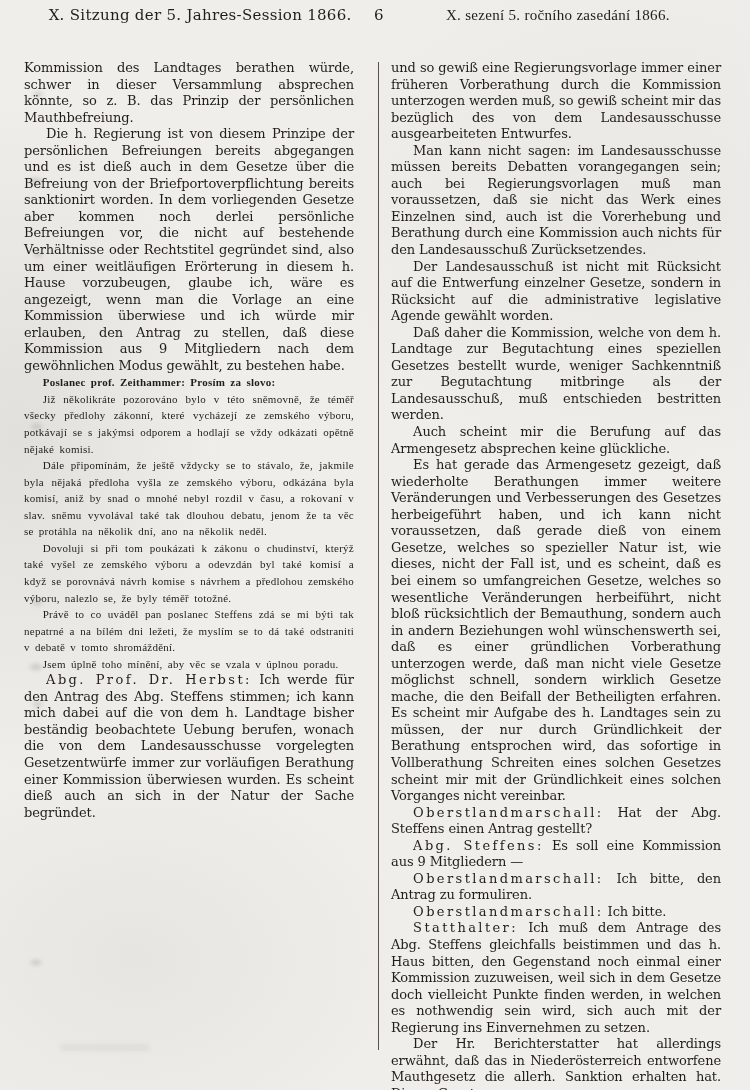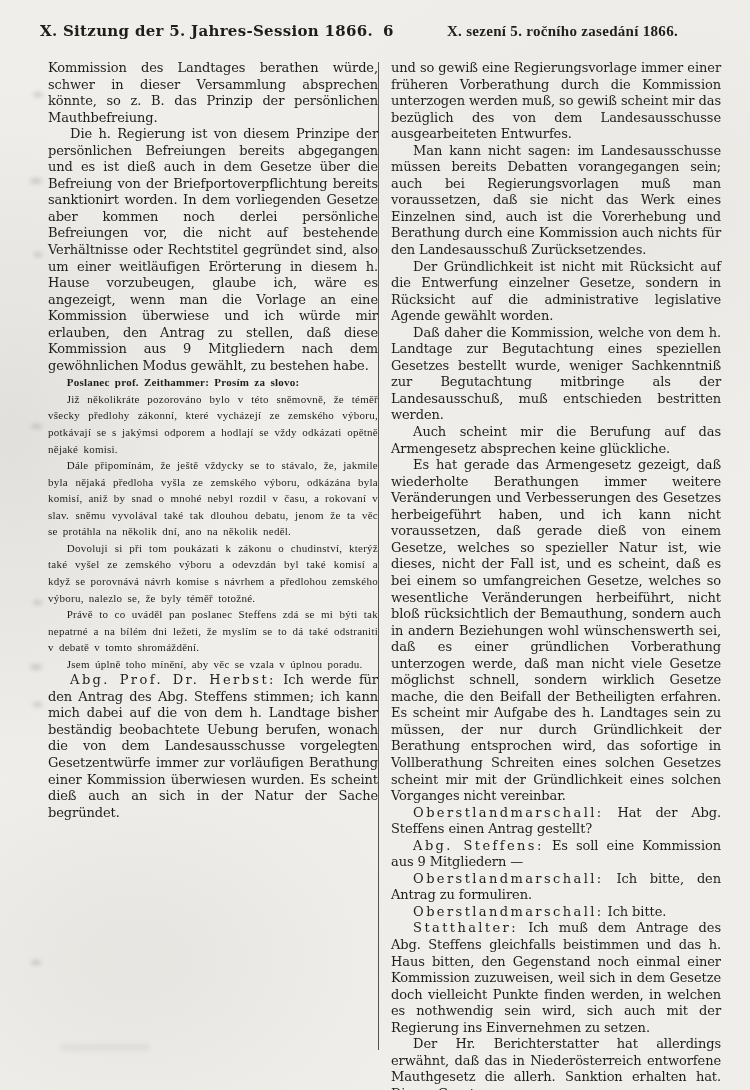--- a/index.html
+++ b/index.html
@@ -29,42 +29,42 @@
   .stains .s2 { left: 30px; top: 178px; width: 12px; height: 6px; }
   .stains .s3 { left: 34px; top: 252px; width: 8px;  height: 5px; }
   .stains .s4 { left: 31px; top: 424px; width: 11px; height: 5px; }
   .stains .s5 { left: 33px; top: 600px; width: 9px;  height: 5px; }
   .stains .s6 { left: 30px; top: 664px; width: 12px; height: 6px; }
   .stains .s7 { left: 33px; top: 702px; width: 9px;  height: 5px; }
   .stains .s8 { left: 31px; top: 960px; width: 10px; height: 5px; }
   .stains .s9 { left: 60px; top: 1044px; width: 90px; height: 7px; background: rgba(40,38,34,0.05); border-radius: 3px; }
 
   .header {
-    position: absolute; top: 22px; left: 40px; right: 32px;
+    position: absolute; top: 6px; left: 40px; right: 32px;
     display: flex; align-items: flex-end;
-    font-size: 15px; font-weight: bold; letter-spacing: 0.3px;
+    font-size: 15px; font-weight: normal; letter-spacing: 0.3px;
     white-space: nowrap;
   }
   .h-left  { width: 330px; text-align: center; font-family: "DejaVu Serif", serif; }
   .h-num   { width: 18px;  text-align: center; margin: 0 10px; }
   .h-right { width: 330px; text-align: center; font-family: "Liberation Serif", serif; }
 
   .divider {
     position: absolute; left: 378px; top: 62px;
     width: 1px; height: 988px;
     background: #56524c;
   }
 
   .col {
     position: absolute; top: 60px; width: 330px;
     font-size: 13px; line-height: 16.55px;
     text-align: justify;
     hyphens: auto; -webkit-hyphens: auto;
   }
-  .col-left  { left: 48px; }
+  .col-left  { left: 24px; }
   .col-right { left: 391px; }
 
   .col p { margin: 0; text-indent: 1.7em; }
   .col p.noindent { text-indent: 0; }
 
   .fraktur {
     font-family: "DejaVu Serif", serif;
     letter-spacing: -0.1px;
   }
   .antiqua {
@@ -110,21 +110,21 @@
     <p class="antiqua" lang="cs"><span>Dále připomínám, že ještě vždycky se to stávalo, že, jakmile byla nějaká předloha vyšla ze zemského výboru, odkázána byla komisí, aniž by snad o mnohé nebyl rozdil v času, a rokovaní v slav. sněmu vyvolával také tak dlouhou debatu, jenom že ta věc se protáhla na několik dní, ano na několik neděl.</span></p>
     <p class="antiqua" lang="cs"><span>Dovoluji si při tom poukázati k zákonu o chudinství, kterýž také vyšel ze zemského výboru a odevzdán byl také komisí a když se porovnává návrh komise s návrhem a předlohou zemského výboru, nalezlo se, že byly téměř totožné.</span></p>
     <p class="antiqua" lang="cs"><span>Právě to co uváděl pan poslanec Steffens zdá se mi býti tak nepatrné a na bílém dni ležeti, že myslím se to dá také odstraniti v debatě v tomto shromáždění.</span></p>
     <p class="antiqua" lang="cs"><span>Jsem úplně toho mínění, aby věc se vzala v úplnou poradu.</span></p>
     <p class="fraktur"><span class="gesperrt">Abg. Prof. Dr. Herbst:</span> <span>Ich werde für den Antrag des Abg. Steffens stimmen; ich kann mich dabei auf die von dem h. Landtage bisher beständig beobachtete Uebung berufen, wonach die von dem Landesausschusse vorgelegten Gesetzentwürfe immer zur vorläufigen Berathung einer Kommission überwiesen wurden. Es scheint dieß auch an sich in der Natur der Sache begründet.</span></p>
   </div>
 
   <div class="col col-right" lang="de">
     <p class="fraktur noindent"><span>und so gewiß eine Regierungsvorlage immer einer früheren Vorberathung durch die Kommission unterzogen werden muß, so gewiß scheint mir das bezüglich des von dem Landesausschusse ausgearbeiteten Entwurfes.</span></p>
     <p class="fraktur"><span>Man kann nicht sagen: im Landesausschusse müssen bereits Debatten vorangegangen sein; auch bei Regierungsvorlagen muß man voraussetzen, daß sie nicht das Werk eines Einzelnen sind, auch ist die Vorerhebung und Berathung durch eine Kommission auch nichts für den Landesausschuß Zurücksetzendes.</span></p>
-    <p class="fraktur"><span>Der Gründlichkeit ist nicht mit Rücksicht auf die Entwerfung einzelner Gesetze, sondern in Rücksicht auf die administrative legislative Agende gewählt worden.</span></p>
+    <p class="fraktur"><span>Der Landesausschuß ist nicht mit Rücksicht auf die Entwerfung einzelner Gesetze, sondern in Rücksicht auf die administrative legislative Agende gewählt worden.</span></p>
     <p class="fraktur"><span>Daß daher die Kommission, welche von dem h. Landtage zur Begutachtung eines speziellen Gesetzes bestellt wurde, weniger Sachkenntniß zur Begutachtung mitbringe als der Landesausschuß, muß entschieden bestritten werden.</span></p>
     <p class="fraktur"><span>Auch scheint mir die Berufung auf das Armengesetz absprechen keine glückliche.</span></p>
     <p class="fraktur"><span>Es hat gerade das Armengesetz gezeigt, daß wiederholte Berathungen immer weitere Veränderungen und Verbesserungen des Gesetzes herbeigeführt haben, und ich kann nicht voraussetzen, daß gerade dieß von einem Gesetze, welches so spezieller Natur ist, wie dieses, nicht der Fall ist, und es scheint, daß es bei einem so umfangreichen Gesetze, welches so wesentliche Veränderungen herbeiführt, nicht bloß rücksichtlich der Bemauthung, sondern auch in andern Beziehungen wohl wünschenswerth sei, daß es einer gründlichen Vorberathung unterzogen werde, daß man nicht viele Gesetze möglichst schnell, sondern wirklich Gesetze mache, die den Beifall der Betheiligten erfahren. Es scheint mir Aufgabe des h. Landtages sein zu müssen, der nur durch Gründlichkeit der Berathung entsprochen wird, das sofortige in Vollberathung Schreiten eines solchen Gesetzes scheint mir mit der Gründlichkeit eines solchen Vorganges nicht vereinbar.</span></p>
     <p class="fraktur"><span class="gesperrt">Oberstlandmarschall:</span> <span>Hat der Abg. Steffens einen Antrag gestellt?</span></p>
     <p class="fraktur"><span class="gesperrt">Abg. Steffens:</span> <span>Es soll eine Kommission aus 9 Mitgliedern —</span></p>
     <p class="fraktur"><span class="gesperrt">Oberstlandmarschall:</span> <span>Ich bitte, den Antrag zu formuliren.</span></p>
     <p class="fraktur"><span class="gesperrt">Oberstlandmarschall:</span> <span>Ich bitte.</span></p>
     <p class="fraktur"><span class="gesperrt">Statthalter:</span> <span>Ich muß dem Antrage des Abg. Steffens gleichfalls beistimmen und das h. Haus bitten, den Gegenstand noch einmal einer Kommission zuzuweisen, weil sich in dem Gesetze doch vielleicht Punkte finden werden, in welchen es nothwendig sein wird, sich auch mit der Regierung ins Einvernehmen zu setzen.</span></p>
     <p class="fraktur"><span>Der Hr. Berichterstatter hat allerdings erwähnt, daß das in Niederösterreich entworfene Mauthgesetz die allerh. Sanktion erhalten hat. Dieses Gesetz</span></p>
   </div>

